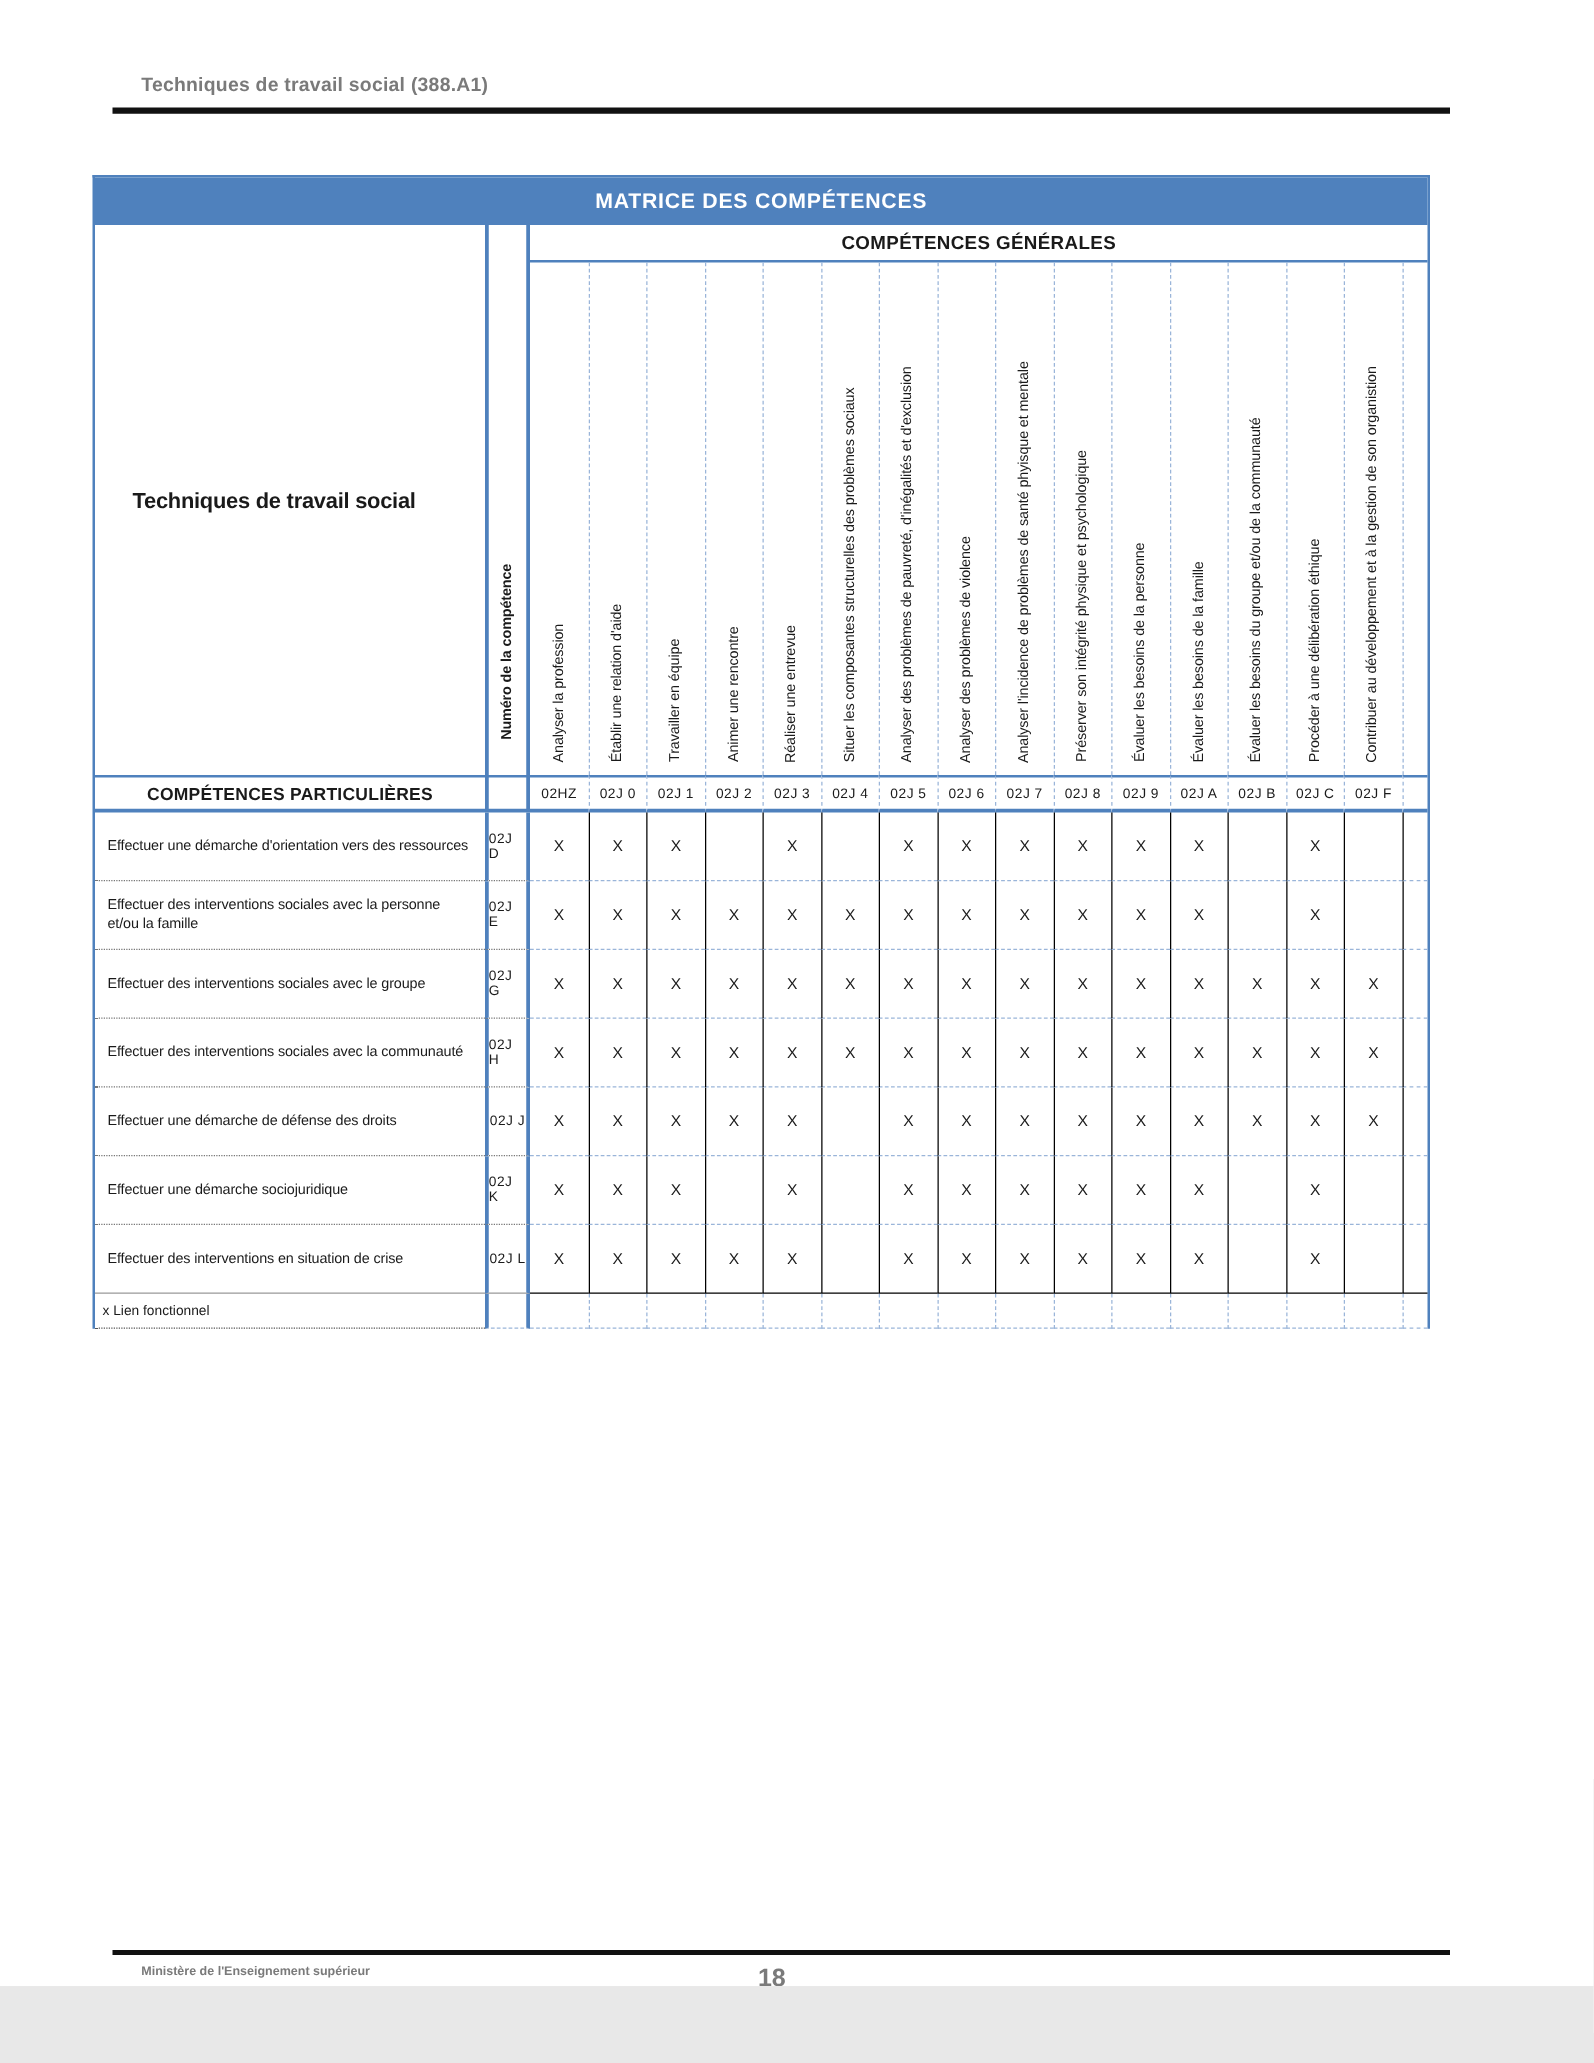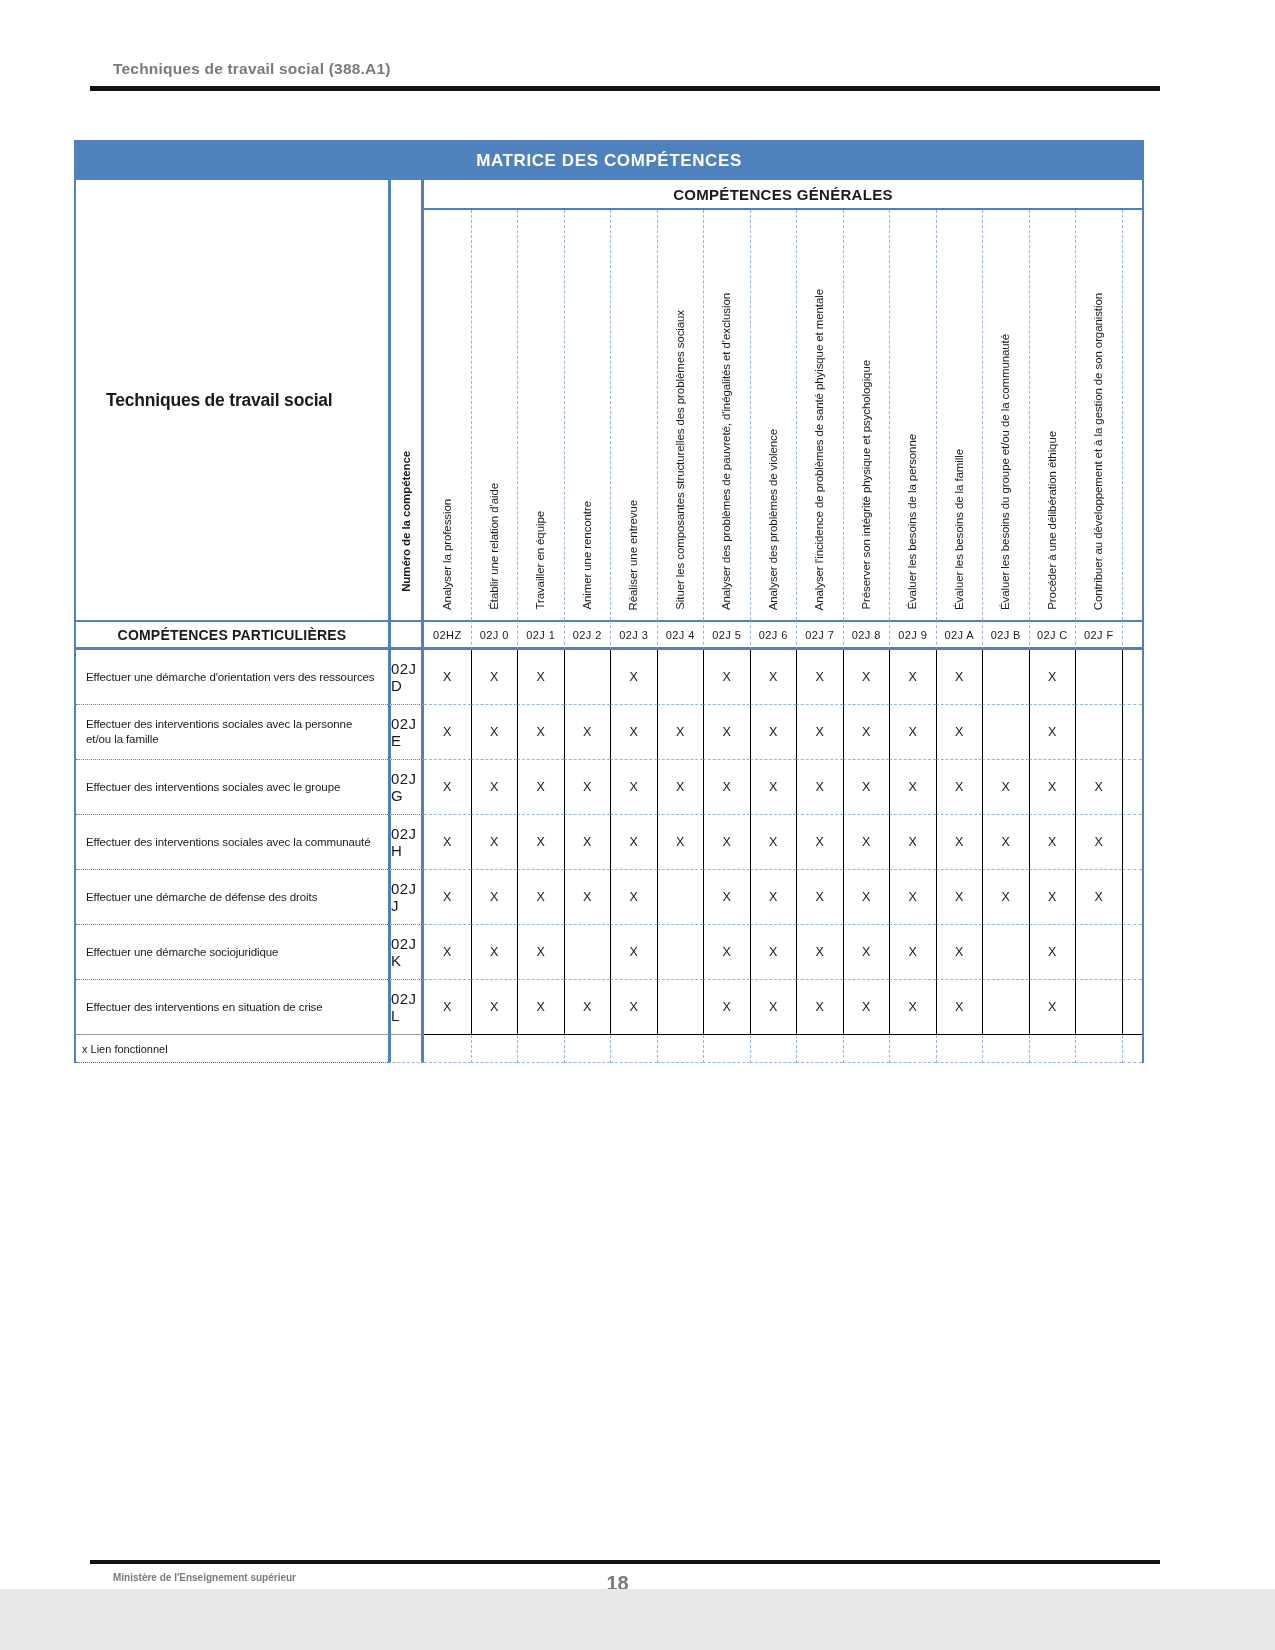--- a/index.html
+++ b/index.html
@@ -68,21 +68,21 @@
   .dashB{border-bottom:1px dashed var(--dash);}
   .codeRow{border-top:2px solid var(--accent);border-bottom:3px solid var(--accent);}
   .cell-part{font-size:14px;font-weight:bold;letter-spacing:.2px;grid-area:4 / 1 / 5 / 2;}
   .cell-part-num{grid-area:4 / 2 / 5 / 3;}
   .code{font-size:11px;letter-spacing:.4px;color:var(--ink);}
   .rlabel{
     justify-content:flex-start;text-align:left;
     padding:4px 8px 4px 10px;font-size:11.5px;line-height:1.3;letter-spacing:-.1px;
     border-bottom:1px dotted #777;
   }
-  .rcode{font-size:15px;letter-spacing:.4px;border-bottom:1px dotted #777;}
+  .rcode{font-size:11px;letter-spacing:.4px;border-bottom:1px dotted #777;}
   .mark{font-size:12.5px;border-bottom:1px dashed var(--dash);}
   .lastb{border-bottom:1px solid #999 !important;}
   .lastm{border-bottom:1.5px solid #000 !important;}
   .cell-legend{
     grid-area:12 / 1 / 13 / 2;justify-content:flex-start;padding-left:6px;
     font-size:11px;border-bottom:1px dotted #555;
   }
 </style>
 </head>
 <body>

